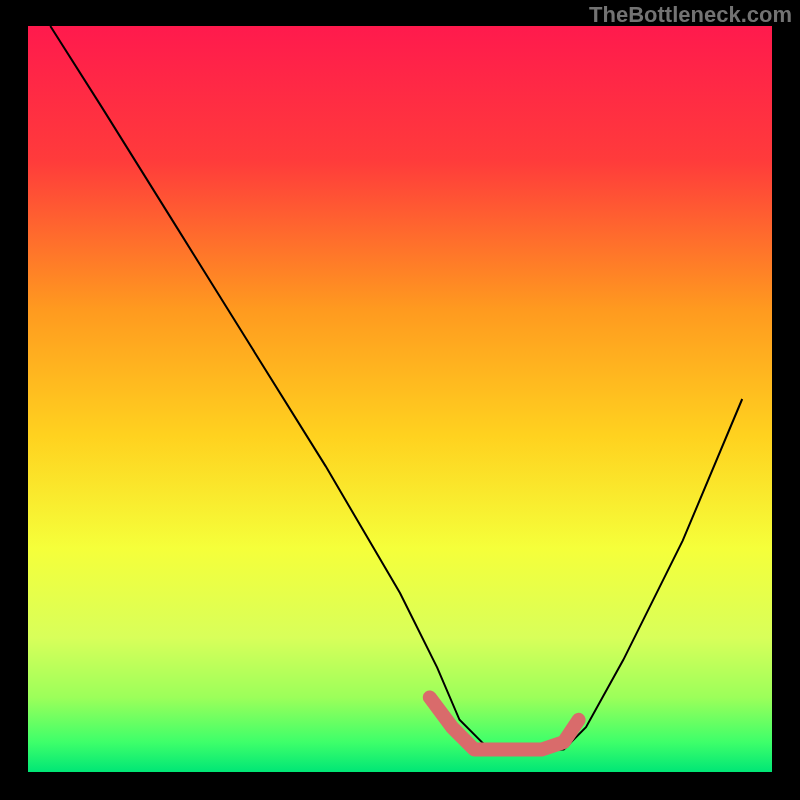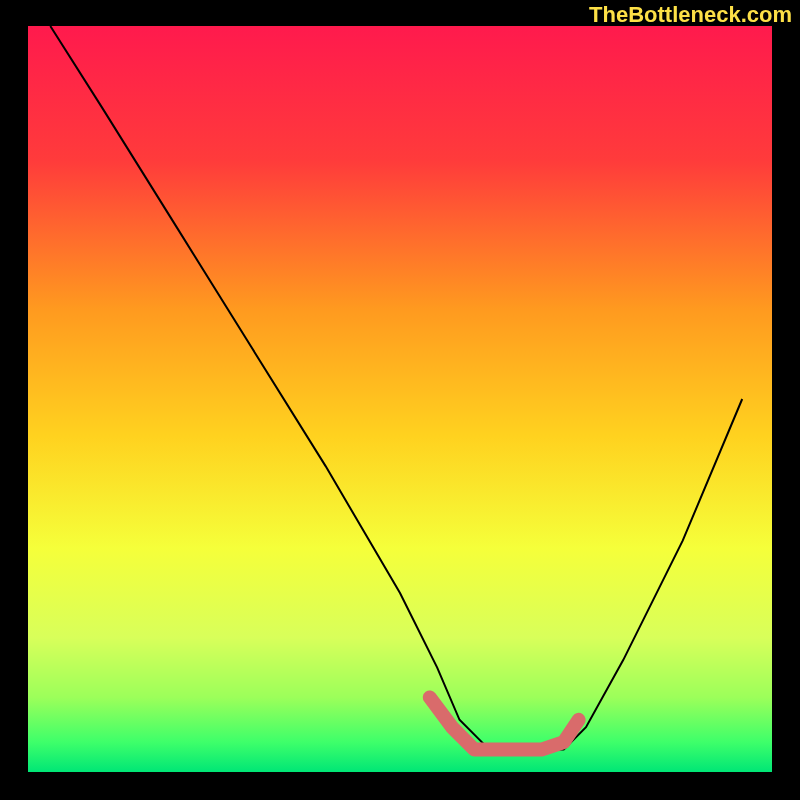--- a/index.html
+++ b/index.html
@@ -13,21 +13,21 @@
   }
   .chart-container {
     position: relative;
     width: 800px;
     height: 800px;
   }
   .watermark {
     position: absolute;
     top: 2px;
     right: 8px;
-    color: #fde047;
+    color: #737373;
     font-size: 22px;
     font-weight: 600;
     z-index: 10;
   }
   svg {
     display: block;
   }
 </style>
 </head>
 <body>

